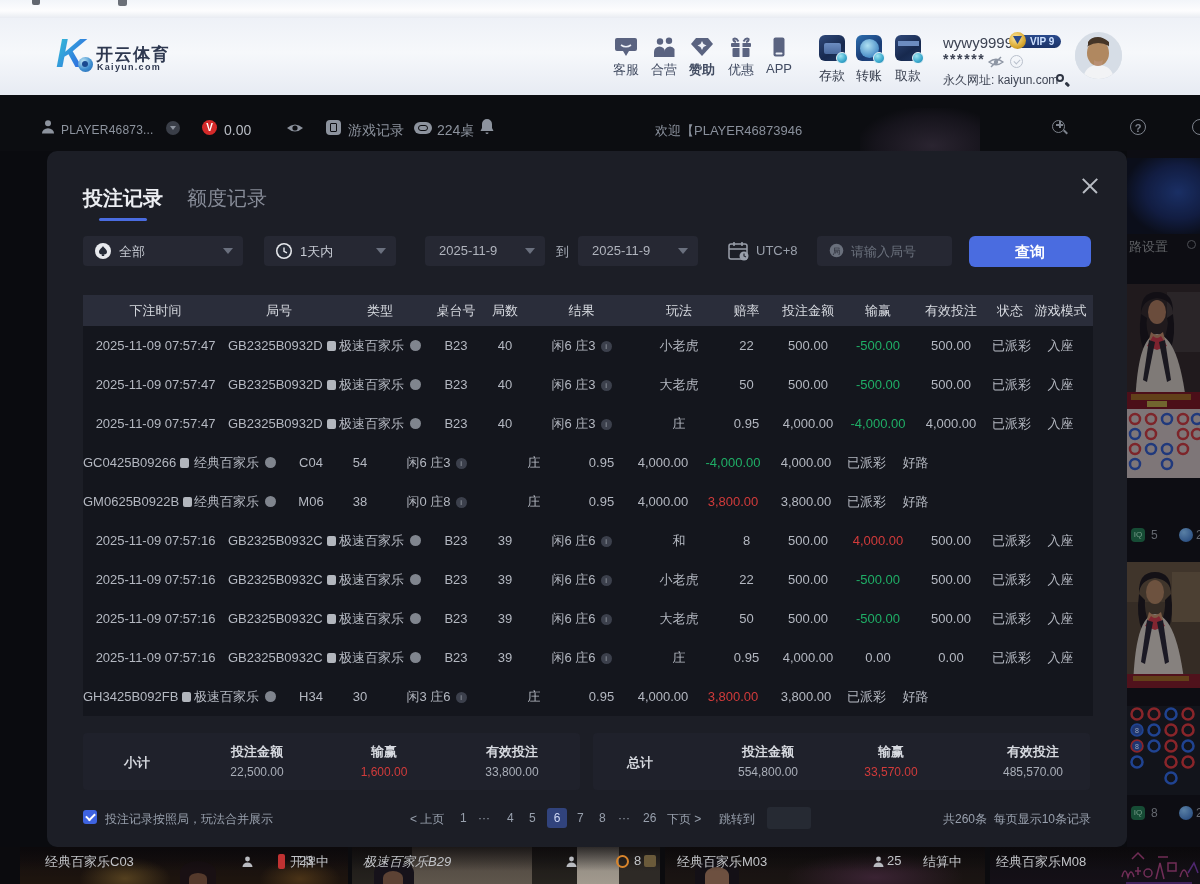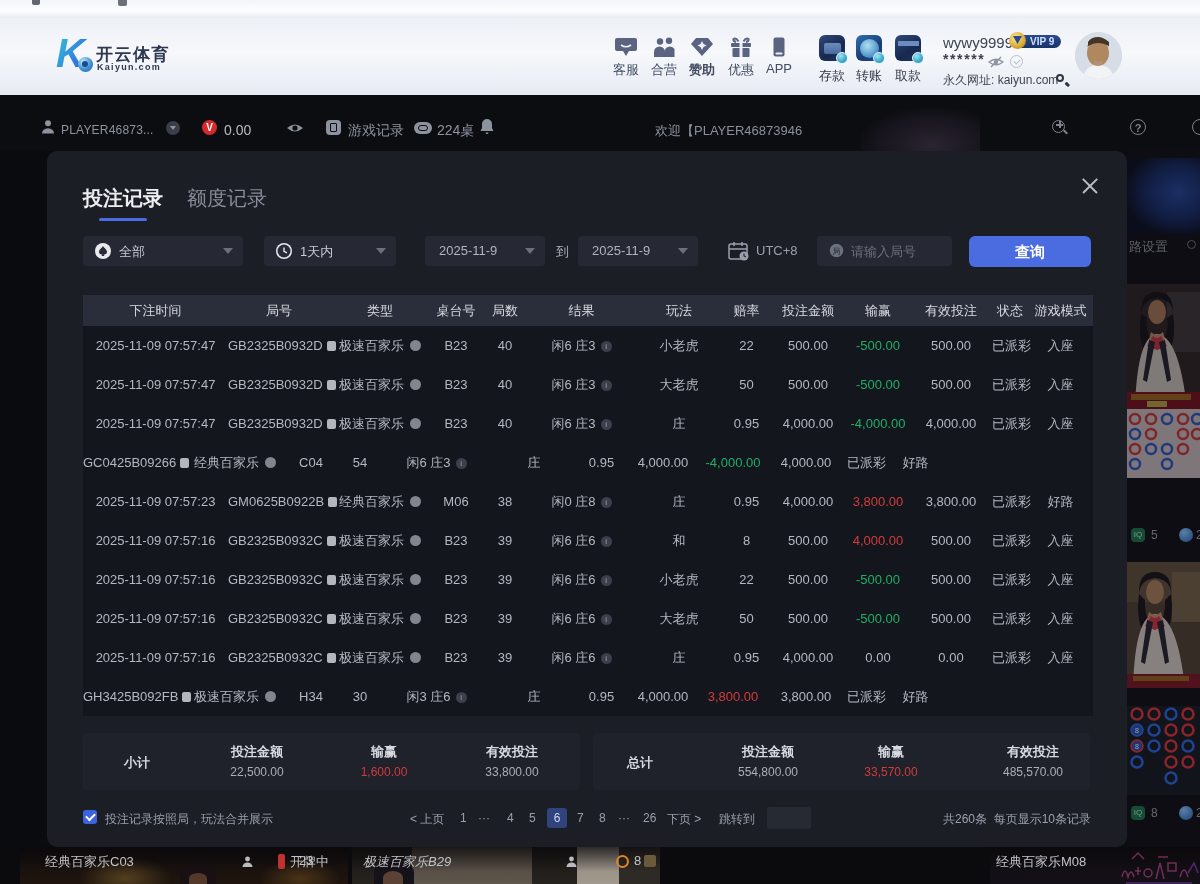--- a/index.html
+++ b/index.html
@@ -351,20 +351,33 @@
         <span class="tt" style="left:11px;font-style:italic;">极速百家乐B29</span>
         <svg class="abs" style="left:214px;top:9px;" width="11" height="11" viewBox="0 0 11 11">
             <circle cx="5.5" cy="3" r="2.4" fill="#b9bbc0"></circle>
             <path d="M0.5 11 a5 4.5 0 0 1 10 0 Z" fill="#b9bbc0"></path>
           </svg>
           <span class="meta" style="left:228px;margin-top:48px;">17</span>
         <span class="abs" style="left:264px;top:8px;width:13px;height:13px;border-radius:50%;border:2px solid #d8852c;"></span>
         <span class="meta" style="left:282px;">8</span>
         <span class="abs" style="left:292px;top:8px;width:12px;height:12px;background:#6a5a3a;border-radius:2px;"></span>
       </div>
+      <div class="thumb" style="left:665px;width:320px;background:linear-gradient(#191414,#241b18);">
+        <div class="abs" style="left:30px;top:10px;width:44px;height:27px;border-radius:50% 50% 0 0;background:#141016;"></div>
+        <div class="abs" style="left:40px;top:20px;width:24px;height:17px;border-radius:50% 50% 0 0;background:#6d5040;"></div>
+        <div class="abs" style="left:120px;top:4px;width:180px;height:33px;background:radial-gradient(ellipse at 50% 80%,#3a2333 0%,transparent 70%);"></div>
+        <div class="abs" style="left:0;top:0;width:320px;height:24px;background:linear-gradient(rgba(10,8,10,.75),rgba(10,8,10,0));"></div>
+        <span class="tt" style="left:12px;">经典百家乐M03</span>
+        <svg class="abs" style="left:208px;top:9px;" width="11" height="11" viewBox="0 0 11 11">
+            <circle cx="5.5" cy="3" r="2.4" fill="#b9bbc0"></circle>
+            <path d="M0.5 11 a5 4.5 0 0 1 10 0 Z" fill="#b9bbc0"></path>
+          </svg>
+          <span class="meta" style="left:222px;">25</span>
+        <span class="meta" style="left:258px;">结算中</span>
+      </div>
       <div class="thumb" style="left:990px;width:210px;background:linear-gradient(#141116,#1b1520);">
         <div class="abs" style="left:0;top:0;width:210px;height:24px;background:linear-gradient(rgba(10,8,10,.75),rgba(10,8,10,0));"></div>
         <span class="tt" style="left:6px;">经典百家乐M08</span>
         <svg class="abs" style="left:128px;top:2px;opacity:0.75;" width="82" height="35" viewBox="0 0 82 35">
             <g stroke="#a8407e" stroke-width="1.5" fill="none" opacity="0.85">
               <path d="M4 28 q3 -12 6 0 q3 -10 6 0"></path>
               <path d="M20 26 v-8 m-3 4 h6"></path>
               <circle cx="30" cy="24" r="4"></circle>
               <path d="M38 30 l4 -16 4 16"></path>
               <path d="M50 14 h8 v8 h-8 z"></path>
@@ -495,21 +508,20 @@
 <div class="c c6">闲6 庄3<span class="doti">i</span></div>
 <div class="c c7">庄</div>
 <div class="c c8">0.95</div>
 <div class="c c9">4,000.00</div>
 <div class="c c10 grn">-4,000.00</div>
 <div class="c c11">4,000.00</div>
 <div class="c c12">已派彩</div>
 <div class="c c13">好路</div>
 </div>
 <div class="tr">
-<div class="c c1">2025-11-09 07:57:23</div>
 <div class="c c2">GM0625B0922B<span class="cpy"></span></div>
 <div class="c c3">经典百家乐<span class="dot"></span></div>
 <div class="c c4">M06</div>
 <div class="c c5">38</div>
 <div class="c c6">闲0 庄8<span class="doti">i</span></div>
 <div class="c c7">庄</div>
 <div class="c c8">0.95</div>
 <div class="c c9">4,000.00</div>
 <div class="c c10 red">3,800.00</div>
 <div class="c c11">3,800.00</div>

